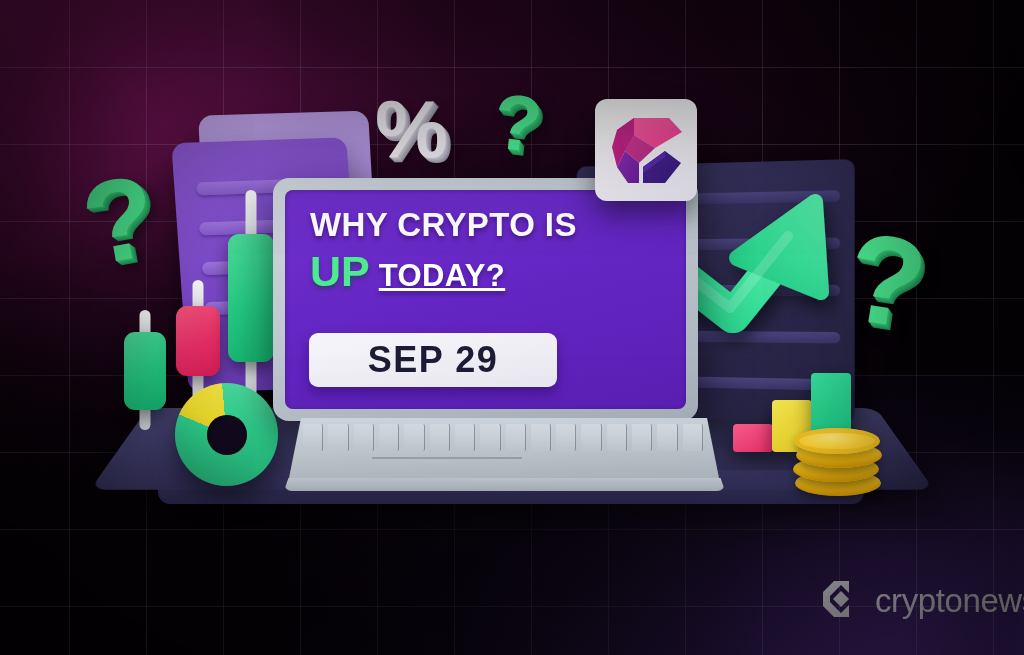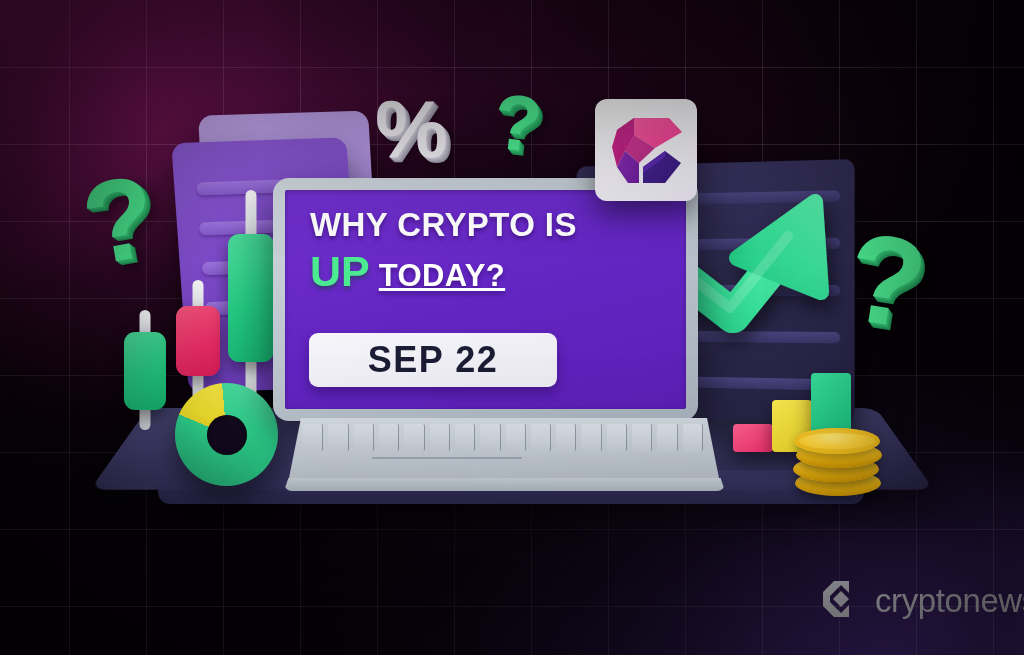--- a/index.html
+++ b/index.html
@@ -141,21 +141,21 @@
     width: 425px; height: 243px;
     background: linear-gradient(160deg, #cfd6dd 0%, #b9c2cb 55%, #a6b0ba 100%);
     border-radius: 16px;
     box-shadow: 0 22px 48px rgba(0,0,0,0.60);
   }
   .laptop-screen {
     position: absolute;
     left: 285px; top: 190px;
     width: 401px; height: 219px;
     background: linear-gradient(165deg, #7231cf 0%, #6426c4 44%, #5b1fb4 100%);
-    border-radius: 2px;
+    border-radius: 8px;
     box-shadow: inset 0 1px 5px rgba(0,0,0,0.28);
     overflow: hidden;
   }
   .headline {
     position: absolute;
     left: 25px; top: 18px;
     width: 345px;
   }
   .hl-row1 {
     font-size: 33px;
@@ -440,21 +440,21 @@
 
   <div class="laptop-lid"></div>
   <div class="laptop-screen">
     <div class="headline">
       <div class="hl-row1">WHY CRYPTO IS</div>
       <div class="hl-row2">
         <span class="hl-up">UP</span><span class="hl-today">TODAY?</span>
       </div>
     </div>
     <div class="date-badge">
-      <span class="date-text">SEP 22</span>
+      <span class="date-text">SEP 29</span>
     </div>
   </div>
   <div class="laptop-base"></div>
   <div class="keys">
     <div class="key"></div>
     <div class="key"></div>
     <div class="key"></div>
     <div class="key"></div>
     <div class="key"></div>
     <div class="key"></div>

